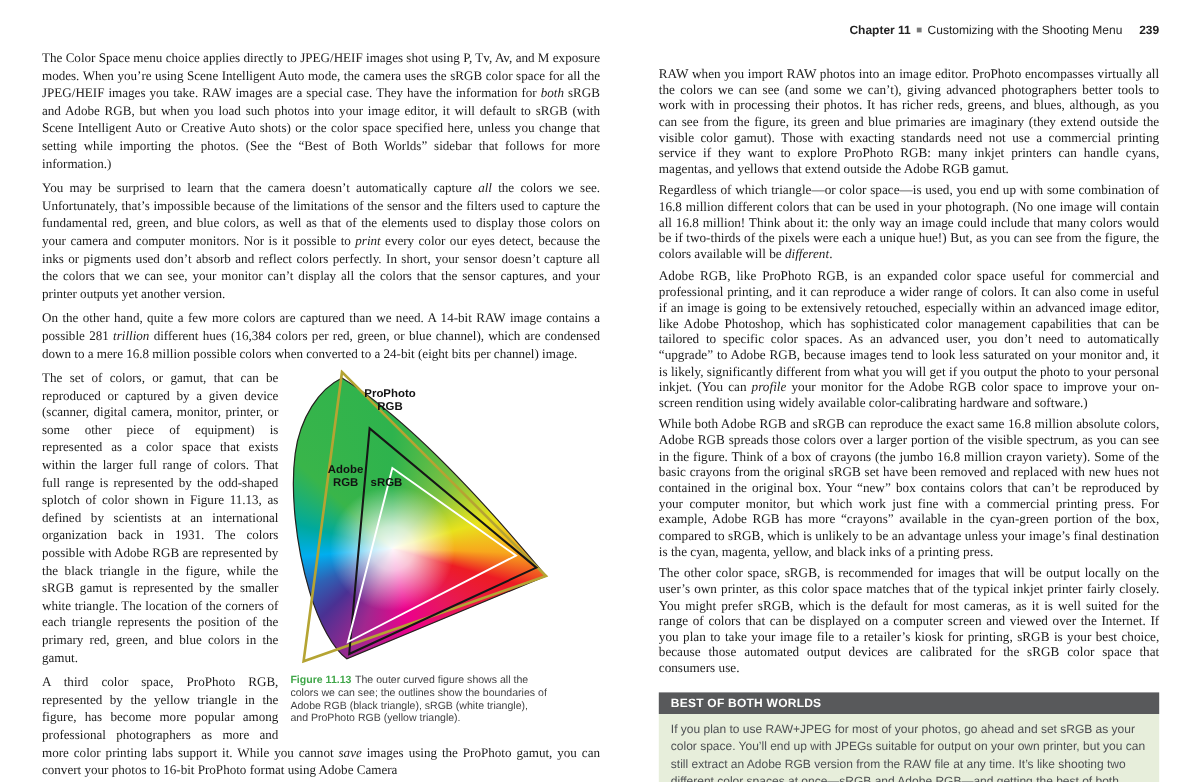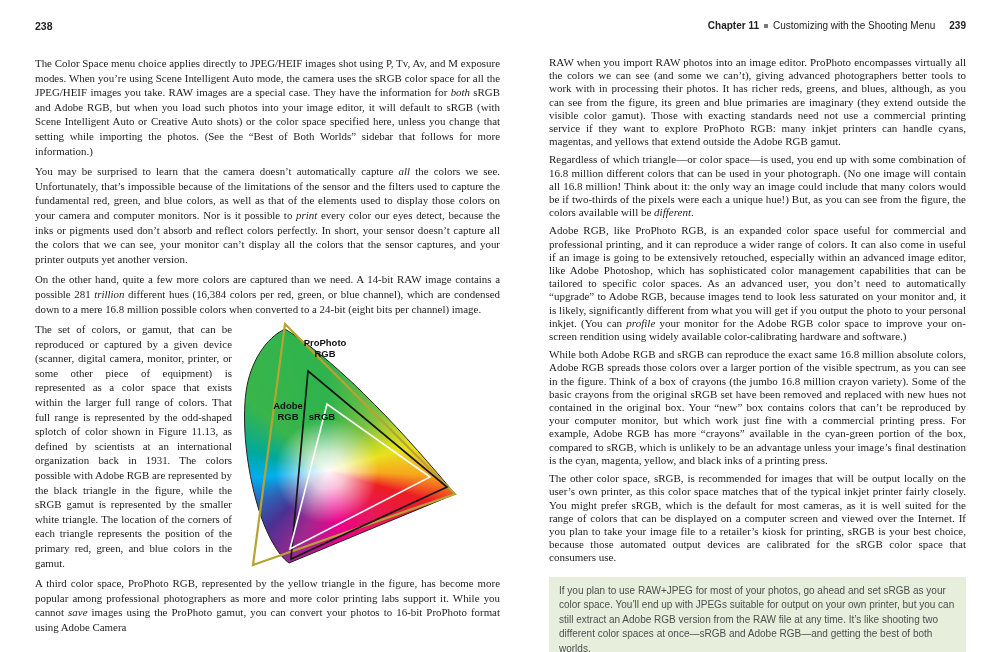--- a/index.html
+++ b/index.html
@@ -61,23 +61,20 @@
   .sidebar-body{
     background:#e7eedb;border-bottom:2.5px solid #454646;
     font-family:"Liberation Sans",sans-serif;font-size:10px;line-height:14.6px;
     color:#4d4f53;padding:7px 10px 8px 10px;text-align:left;
   }
 </style>
 </head>
 <body>
 
 <div class="page page-left">
-  <div class="runhead">
-    <span class="folio">238</span>
-  </div>
 
   <div class="content">
     <p class="para"><span>The Color Space menu choice applies directly to JPEG/HEIF images shot using P, Tv, Av, and M exposure modes. When you’re using Scene Intelligent Auto mode, the camera uses the sRGB color space for all the JPEG/HEIF images you take. RAW images are a special case. They have the information for </span><em>both</em><span> sRGB and Adobe RGB, but when you load such photos into your image editor, it will default to sRGB (with Scene Intelligent Auto or Creative Auto shots) or the color space specified here, unless you change that setting while importing the photos. (See the “Best of Both Worlds” sidebar that follows for more information.)</span></p>
 
     <p class="para"><span>You may be surprised to learn that the camera doesn’t automatically capture </span><em>all</em><span> the colors we see. Unfortunately, that’s impossible because of the limitations of the sensor and the filters used to capture the fundamental red, green, and blue colors, as well as that of the elements used to display those colors on your camera and computer monitors. Nor is it possible to </span><em>print</em><span> every color our eyes detect, because the inks or pigments used don’t absorb and reflect colors perfectly. In short, your sensor doesn’t capture all the colors that we can see, your monitor can’t display all the colors that the sensor captures, and your printer outputs yet another version.</span></p>
 
     <p class="para"><span>On the other hand, quite a few more colors are captured than we need. A 14-bit RAW image contains a possible 281 </span><em>trillion</em><span> different hues (16,384 colors per red, green, or blue channel), which are condensed down to a mere 16.8 million possible colors when converted to a 24-bit (eight bits per channel) image.</span></p>
 
     <div class="figure">
       <div class="diagram">
@@ -93,20 +90,23 @@
           <span>RGB</span>
         </div>
         <div class="lbl lbl-srgb">
           <span>sRGB</span>
         </div>
         <div class="lbl lbl-adobe">
           <span>Adobe</span><br>
           <span>RGB</span>
         </div>
       </div>
+      <div class="caption">
+        <span class="figlabel">Figure 11.13</span><span>The outer curved figure shows all the colors we can see; the outlines show the boundaries of Adobe RGB (black triangle), sRGB (white triangle), and ProPhoto RGB (yellow triangle).</span>
+      </div>
     </div>
 
     <p class="para"><span>The set of colors, or gamut, that can be reproduced or captured by a given device (scanner, digital camera, monitor, printer, or some other piece of equipment) is represented as a color space that exists within the larger full range of colors. That full range is represented by the odd-shaped splotch of color shown in Figure 11.13, as defined by scientists at an international organization back in 1931. The colors possible with Adobe RGB are represented by the black triangle in the figure, while the sRGB gamut is represented by the smaller white triangle. The location of the corners of each triangle represents the position of the primary red, green, and blue colors in the gamut.</span></p>
 
     <p class="para"><span>A third color space, ProPhoto RGB, represented by the yellow triangle in the figure, has become more popular among professional photographers as more and more color printing labs support it. While you cannot </span><em>save</em><span> images using the ProPhoto gamut, you can convert your photos to 16-bit ProPhoto format using Adobe Camera</span></p>
   </div>
 </div>
 
 <div class="page page-right">
   <div class="runhead runhead-right">
@@ -118,16 +118,17 @@
 
     <p class="para"><span>Regardless of which triangle—or color space—is used, you end up with some combination of 16.8 million different colors that can be used in your photograph. (No one image will contain all 16.8 million! Think about it: the only way an image could include that many colors would be if two-thirds of the pixels were each a unique hue!) But, as you can see from the figure, the colors available will be </span><em>different</em><span>.</span></p>
 
     <p class="para"><span>Adobe RGB, like ProPhoto RGB, is an expanded color space useful for commercial and professional printing, and it can reproduce a wider range of colors. It can also come in useful if an image is going to be extensively retouched, especially within an advanced image editor, like Adobe Photoshop, which has sophisticated color management capabilities that can be tailored to specific color spaces. As an advanced user, you don’t need to automatically “upgrade” to Adobe RGB, because images tend to look less saturated on your monitor and, it is likely, significantly different from what you will get if you output the photo to your personal inkjet. (You can </span><em>profile</em><span> your monitor for the Adobe RGB color space to improve your on-screen rendition using widely available color-calibrating hardware and software.)</span></p>
 
     <p class="para"><span>While both Adobe RGB and sRGB can reproduce the exact same 16.8 million absolute colors, Adobe RGB spreads those colors over a larger portion of the visible spectrum, as you can see in the figure. Think of a box of crayons (the jumbo 16.8 million crayon variety). Some of the basic crayons from the original sRGB set have been removed and replaced with new hues not contained in the original box. Your “new” box contains colors that can’t be reproduced by your computer monitor, but which work just fine with a commercial printing press. For example, Adobe RGB has more “crayons” available in the cyan-green portion of the box, compared to sRGB, which is unlikely to be an advantage unless your image’s final destination is the cyan, magenta, yellow, and black inks of a printing press.</span></p>
 
     <p class="para"><span>The other color space, sRGB, is recommended for images that will be output locally on the user’s own printer, as this color space matches that of the typical inkjet printer fairly closely. You might prefer sRGB, which is the default for most cameras, as it is well suited for the range of colors that can be displayed on a computer screen and viewed over the Internet. If you plan to take your image file to a retailer’s kiosk for printing, sRGB is your best choice, because those automated output devices are calibrated for the sRGB color space that consumers use.</span></p>
 
     <div class="sidebar">
+      <div class="sidebar-header">BEST OF BOTH WORLDS</div>
       <div class="sidebar-body">If you plan to use RAW+JPEG for most of your photos, go ahead and set sRGB as your color space. You’ll end up with JPEGs suitable for output on your own printer, but you can still extract an Adobe RGB version from the RAW file at any time. It’s like shooting two different color spaces at once—sRGB and Adobe RGB—and getting the best of both worlds.</div>
     </div>
   </div>
 </div>
 
 </body></html>

